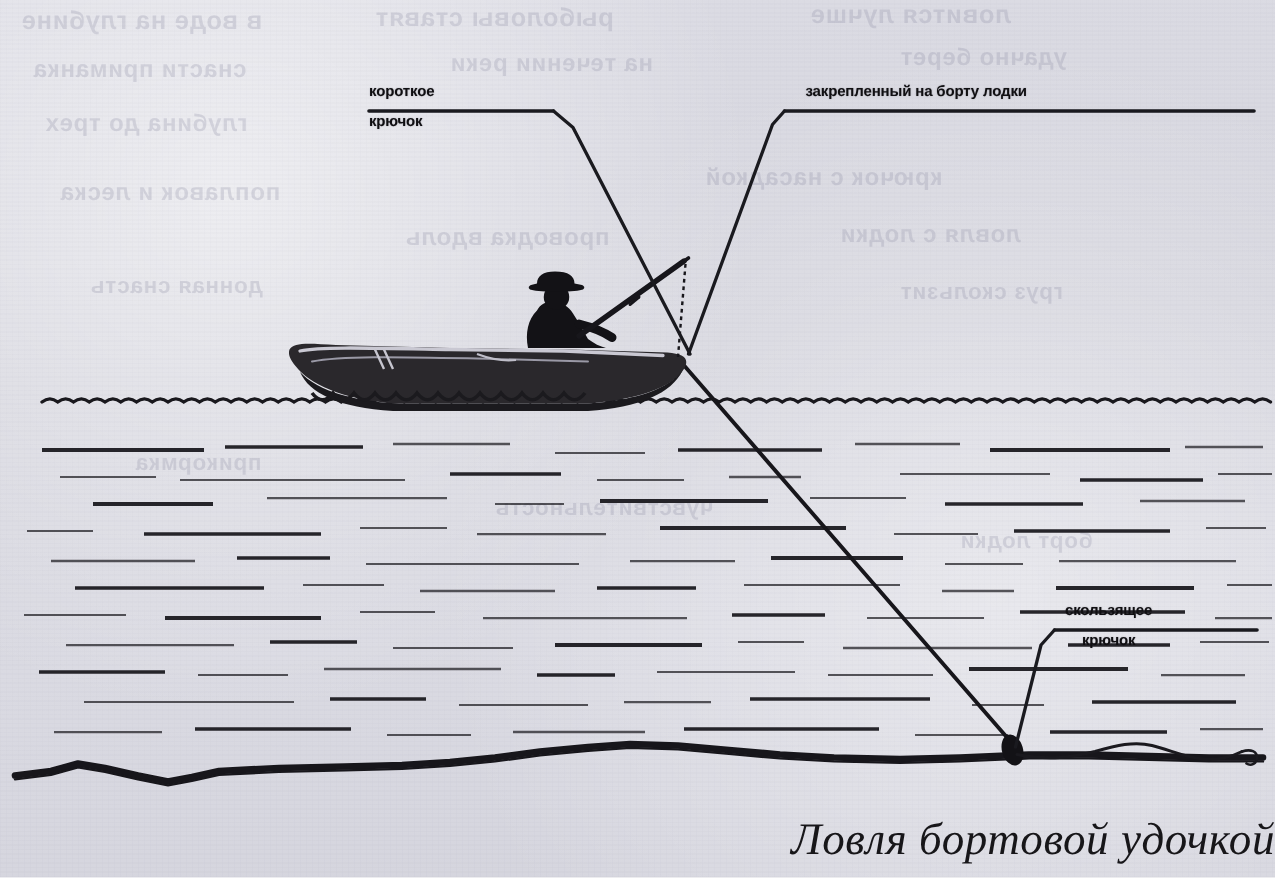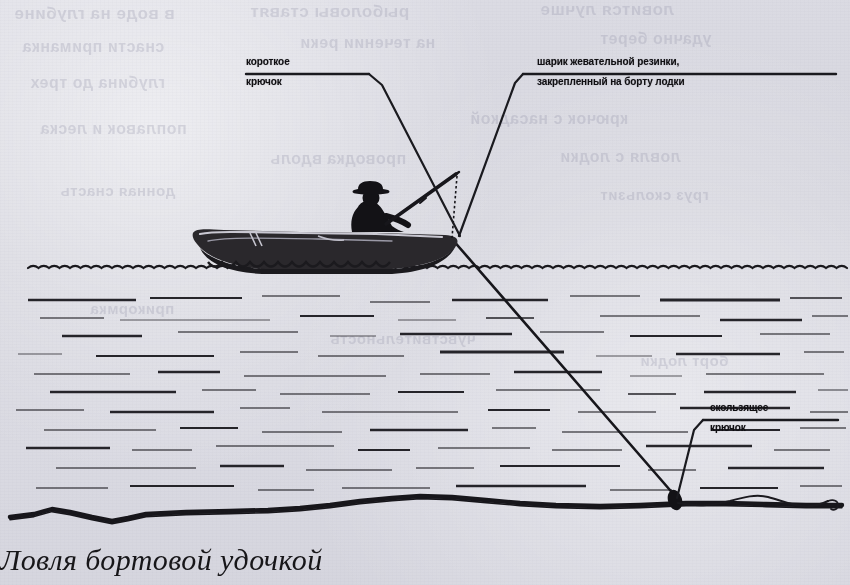--- a/index.html
+++ b/index.html
@@ -63,21 +63,21 @@
     letter-spacing: -0.1px;
     white-space: nowrap;
     text-shadow: 0 0 1px rgba(30,30,40,.35);
   }
   .callout .l1, .callout .l2 { display: block; }
   #caption {
     position: absolute;
     left: 0;
     right: 0;
     bottom: 8px;
-    text-align: left;
+    text-align: right;
     font-family: "Liberation Serif", serif;
     font-style: italic;
     font-size: 30px;
     color: #171619;
     letter-spacing: .4px;
   }
 </style>
 </head>
 <body>
 
@@ -276,24 +276,23 @@
         <path d="M703,420 L694,430 L677,498" fill="none" stroke="#1a1a1f" stroke-width="2.2" stroke-linecap="round" stroke-linejoin="round"></path>
       </g>
   </svg>
 
   <div class="callout" id="callout-0" style="left: 246px; top: 52px;">
     <span class="l1">короткое</span>
     <span class="l2">крючок</span>
   </div>
 
   <div class="callout" id="callout-1" style="left: 537px; top: 52px;">
-    <span class="l1">шарик жевательной резинки,</span>
     <span class="l2">закрепленный на борту лодки</span>
   </div>
 
-  <div class="callout" id="callout-2" style="left: 710px; top: 398px;">
+  <div class="callout" id="callout-2" style="left: 710px; top: 398px; text-align: center;">
     <span class="l1">скользящее</span>
     <span class="l2">крючок</span>
   </div>
 
   <div id="caption">Ловля бортовой удочкой</div>
 
 </div>
 
 </body></html>

